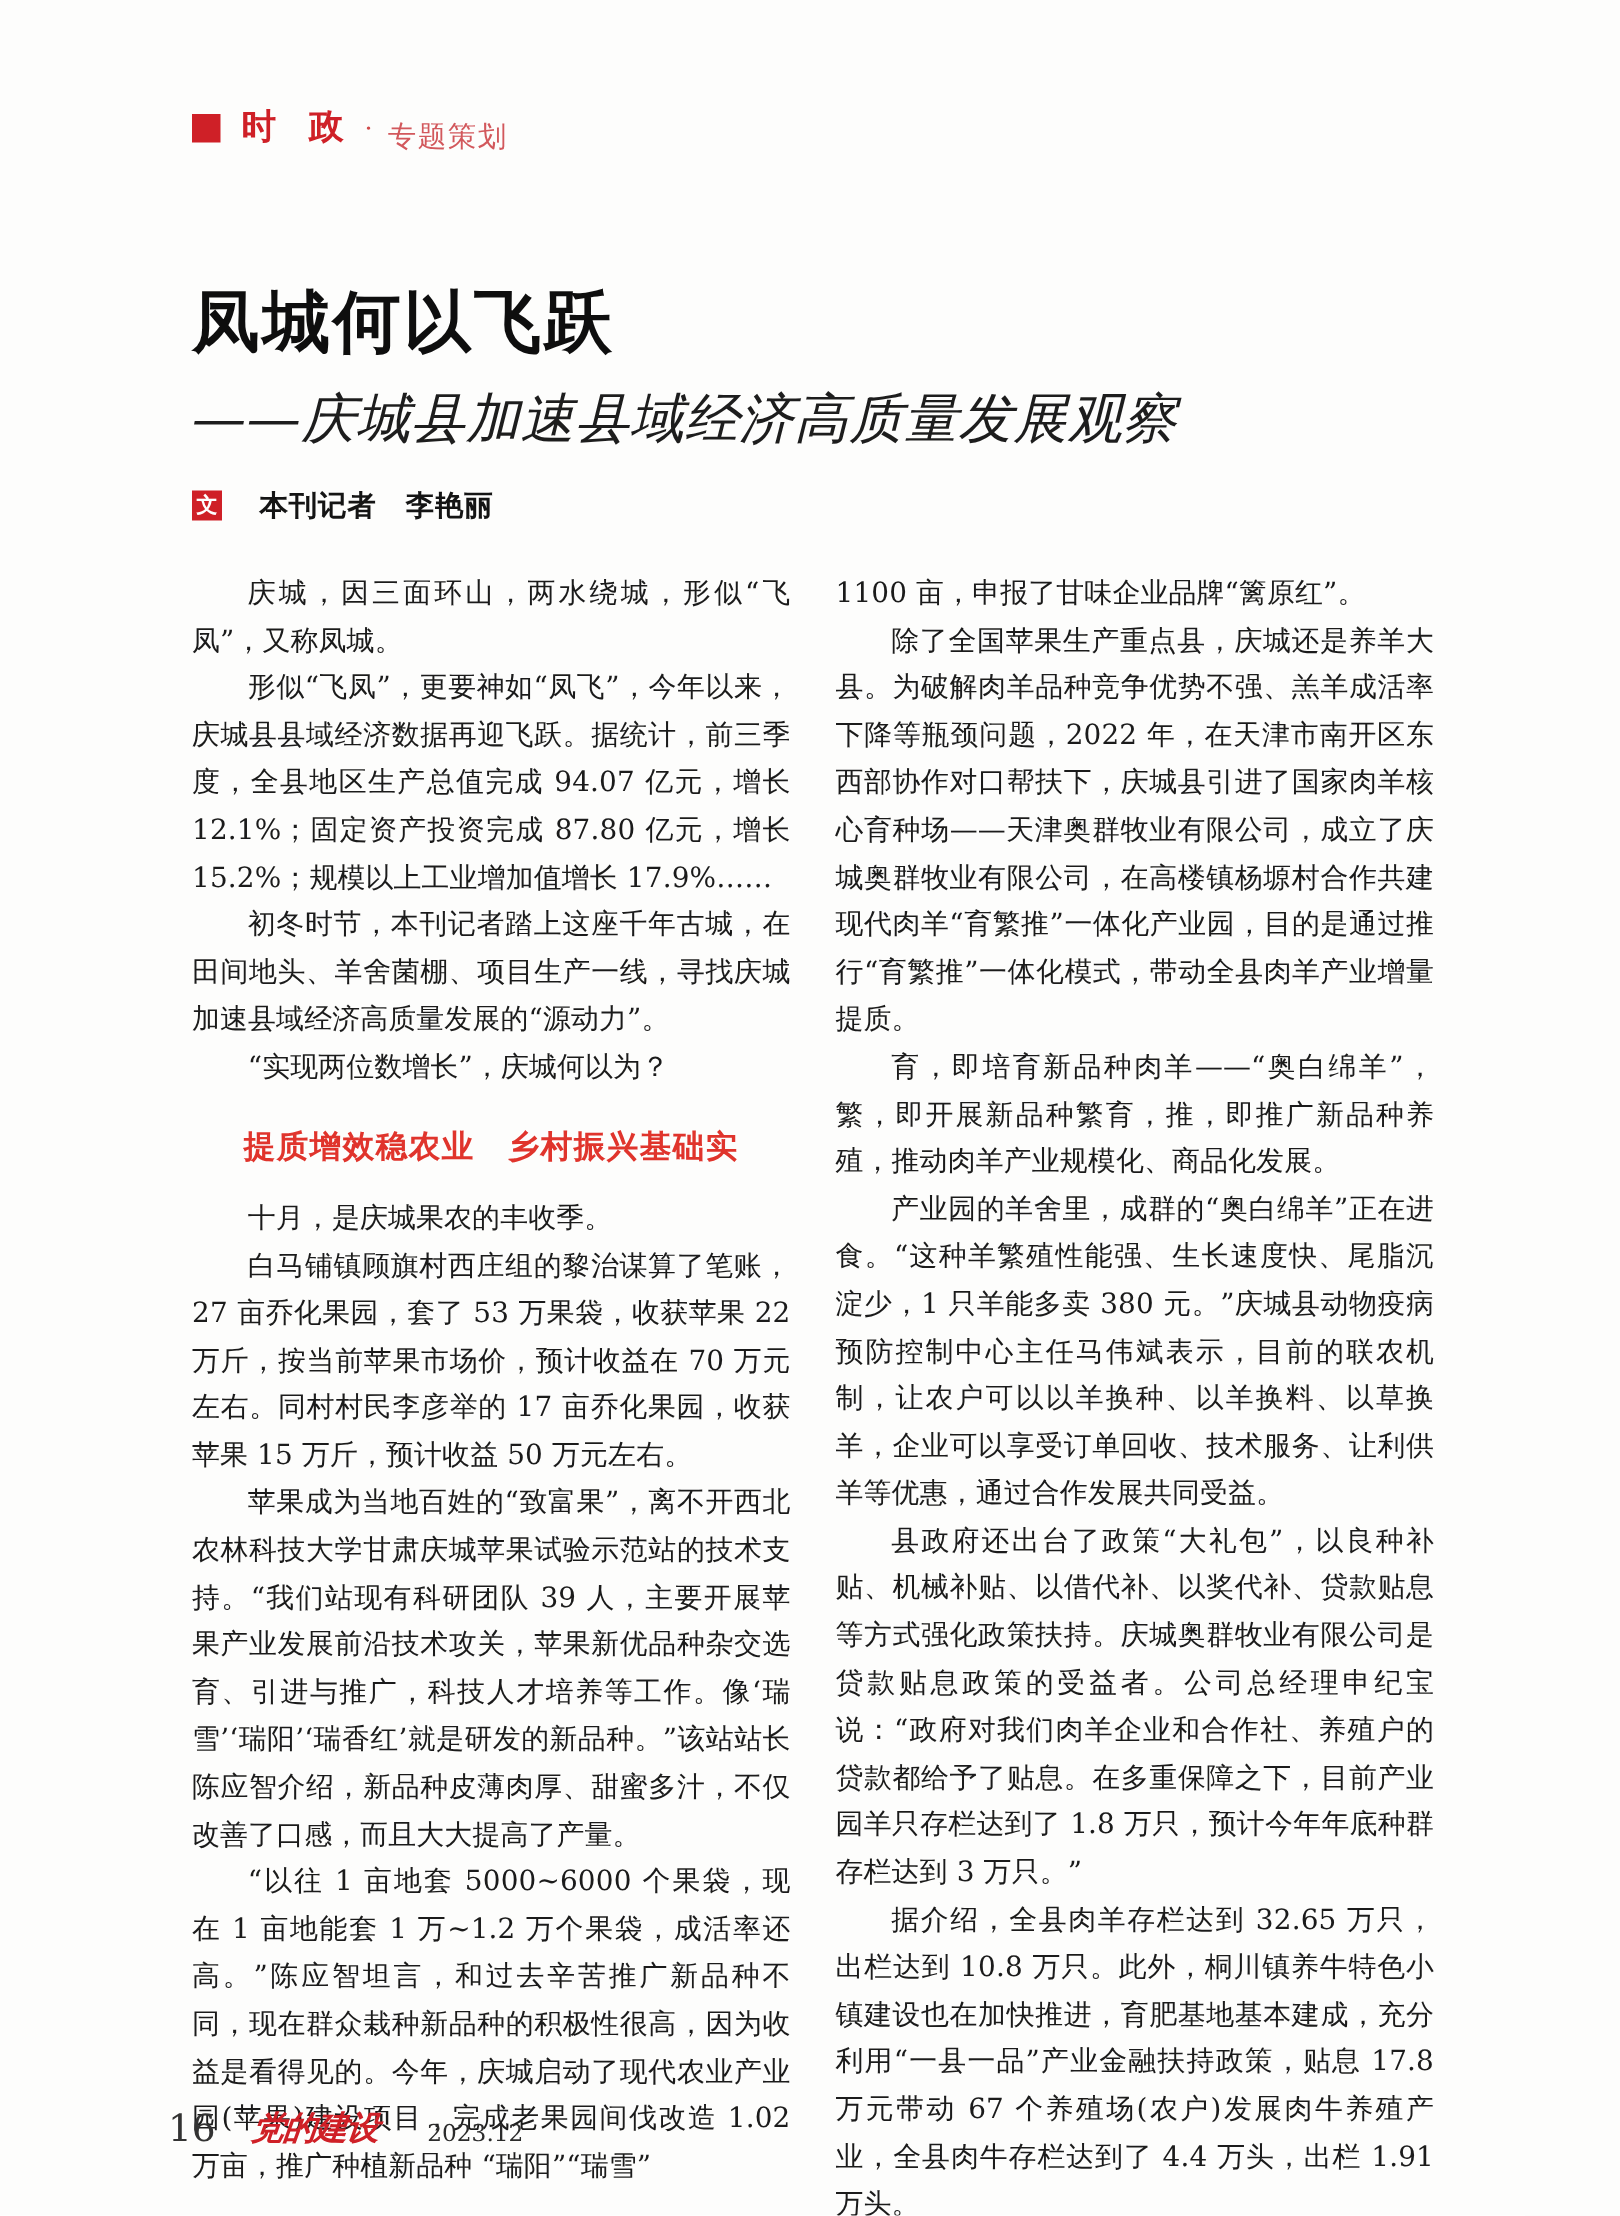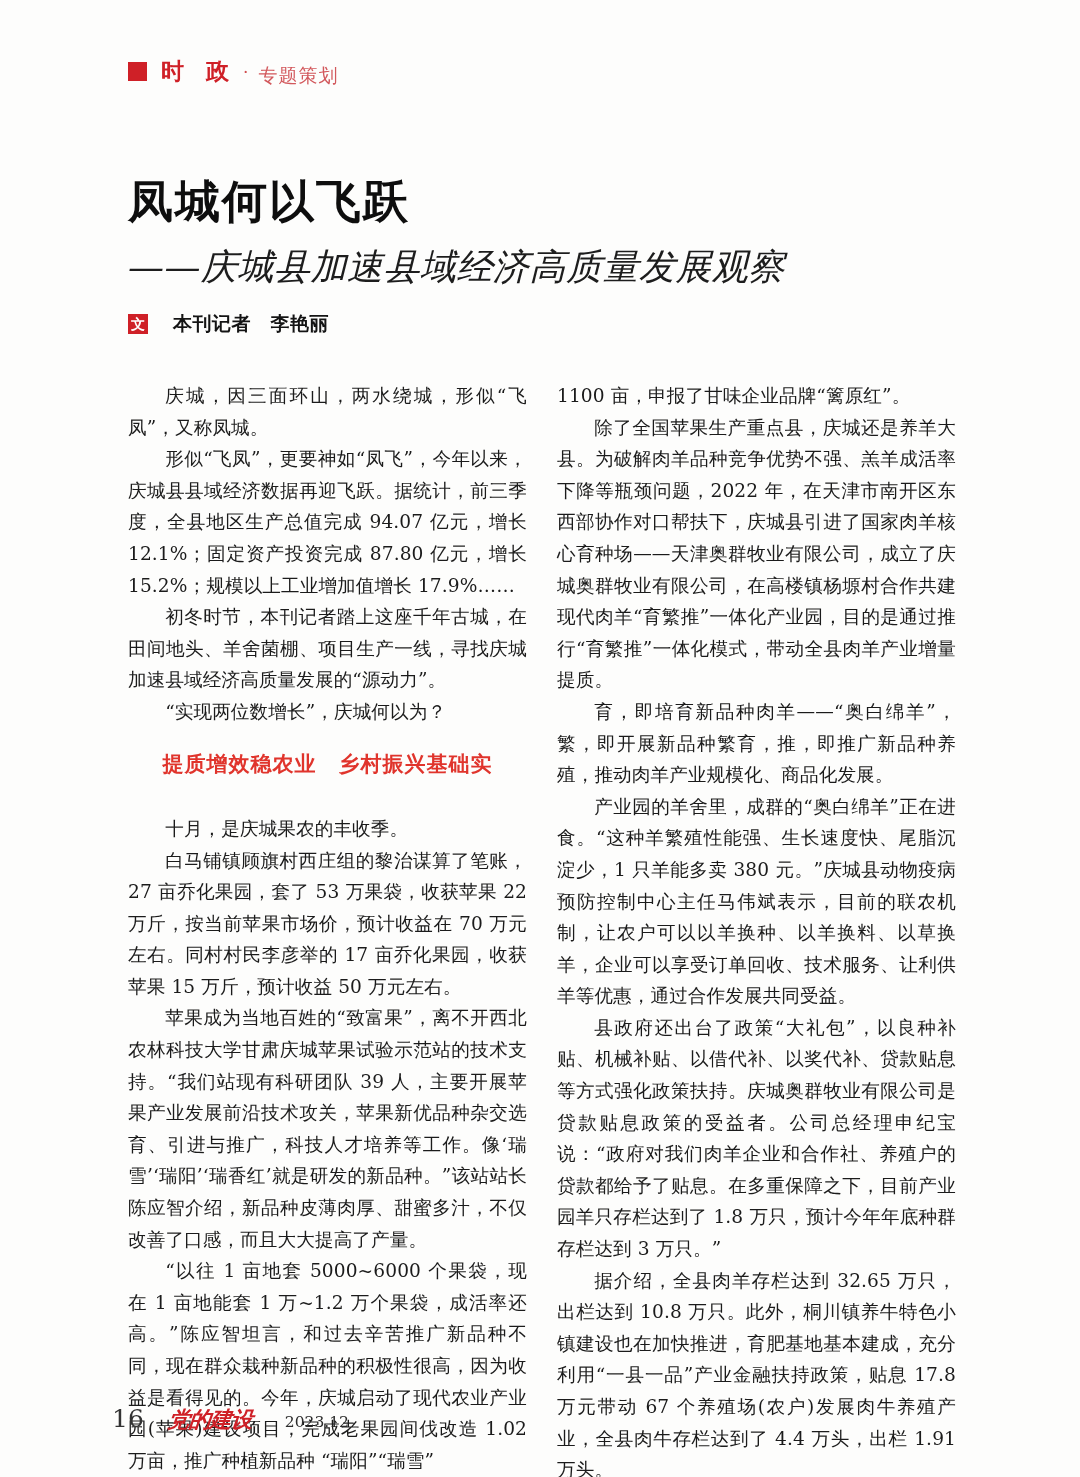--- a/index.html
+++ b/index.html
@@ -19,21 +19,21 @@
   .page {
     position: absolute;
     inset: 0;
     background: #fdfdfc;
   }
 
   
   .running-header {
     position: absolute;
     left: 128px;
-    top: 54px;
+    top: 68px;
     display: flex;
     align-items: center;
     gap: 10px;
     height: 34px;
   }
   .hdr-square {
     width: 19px;
     height: 19px;
     background: #cf2027;
     display: block;
@@ -49,33 +49,33 @@
   }
   .hdr-dot {
     color: #d04a4a;
     font-size: 17px;
     line-height: 1;
     position: relative;
     top: 1px;
     margin-left: -3px;
   }
   .hdr-sub {
-    font-family: Liberation Mono, monospace;
+    font-family: Liberation Sans, sans-serif;
     font-size: 19px;
     color: #d2585c;
     letter-spacing: 1px;
     line-height: 1;
     margin-top: 12px;
   }
 
   
   .title-block {
     position: absolute;
     left: 128px;
-    top: 175px;
+    top: 188px;
     width: 830px;
   }
   .article-title {
     font-family: "DejaVu Serif", "Liberation Serif", serif;
     font-weight: bold;
     font-size: 45px;
     letter-spacing: 2px;
     color: #0e0e0e;
     line-height: 1.18;
     margin: 0;
@@ -145,21 +145,21 @@
   .para.no-indent {
     text-indent: 0;
   }
   .section-head {
     font-family: "DejaVu Sans", "Liberation Sans", sans-serif;
     font-weight: bold;
     font-size: 21px;
     color: #e0342c;
     text-align: center;
     letter-spacing: 1px;
-    margin: 22px 0 34px 0;
+    margin: 22px 0 18px 0;
     line-height: 1.4;
     white-space: pre;
   }
 
   
   .footer {
     position: absolute;
     left: 112px;
     bottom: 46px;
     display: flex;

